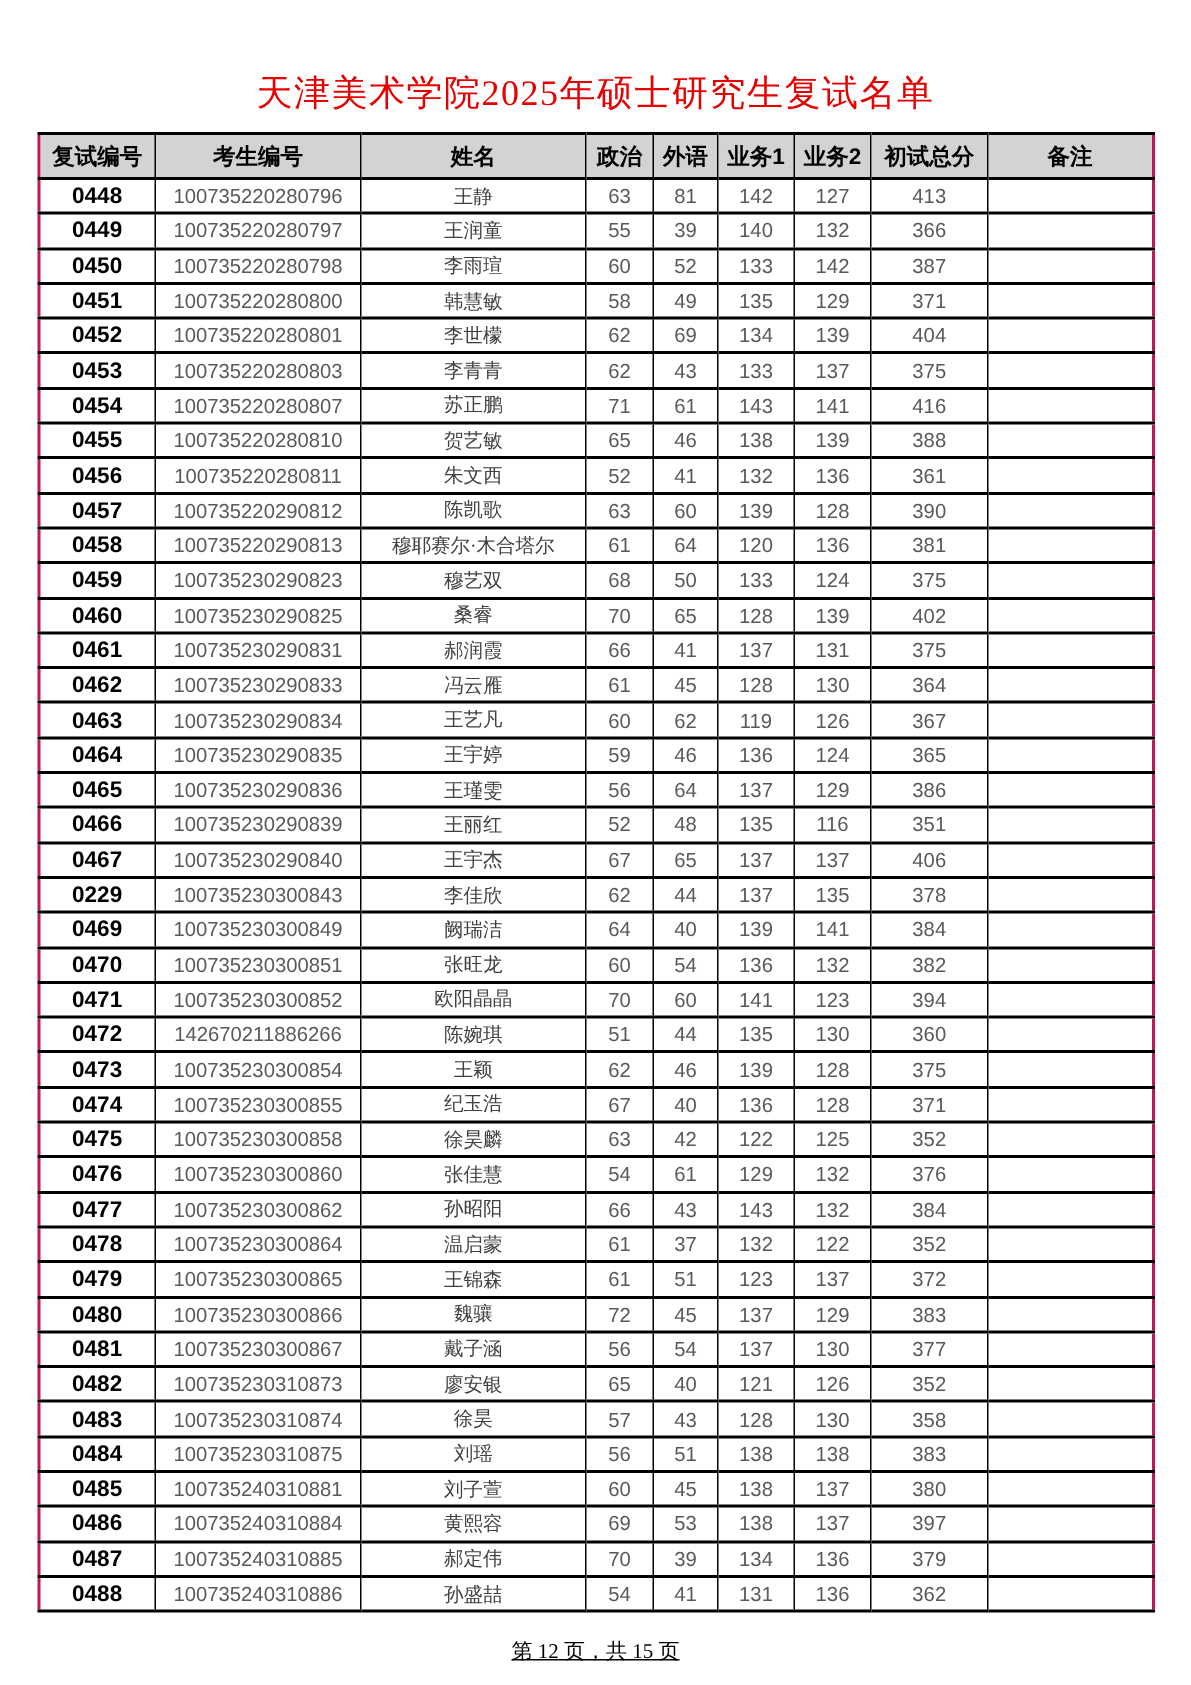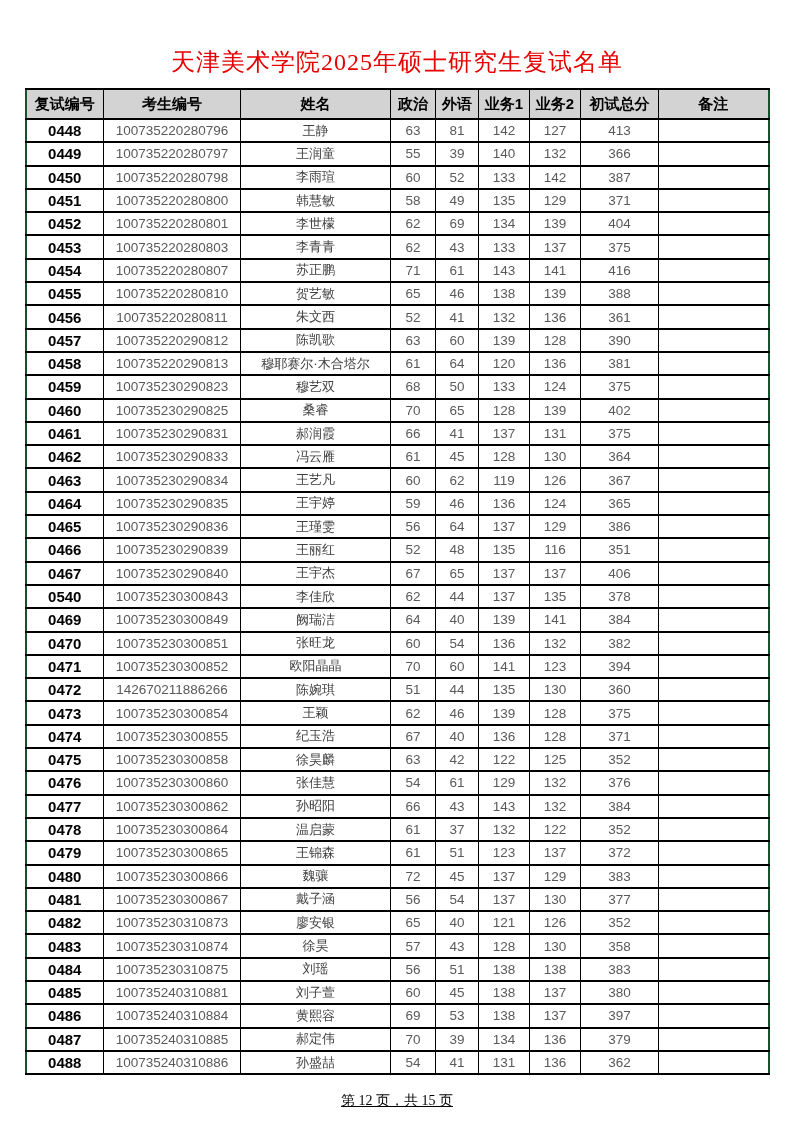--- a/index.html
+++ b/index.html
@@ -21,21 +21,21 @@
     font-weight: 500;
     font-size: 24px;
     letter-spacing: 1px;
     color: #e60000;
   }
   table.roster {
     width: 743px;
     margin: 0 auto;
     border-collapse: collapse;
     table-layout: fixed;
-    border: 2px solid #14532d;
+    border: 2px solid #be185d;
   }
   table.roster th, table.roster td {
     border: 1px solid #000;
     border-top-width: 2px;
     border-bottom-width: 2px;
     padding: 0 2px;
     text-align: center;
     vertical-align: middle;
     white-space: nowrap;
     overflow: hidden;
@@ -310,21 +310,21 @@
           <td class="c1">100735230290840</td>
           <td class="c2">王宇杰</td>
           <td class="c3">67</td>
           <td class="c4">65</td>
           <td class="c5">137</td>
           <td class="c6">137</td>
           <td class="c7">406</td>
           <td class="c8"></td>
         </tr>
         <tr>
-          <td class="c0">0540</td>
+          <td class="c0">0229</td>
           <td class="c1">100735230300843</td>
           <td class="c2">李佳欣</td>
           <td class="c3">62</td>
           <td class="c4">44</td>
           <td class="c5">137</td>
           <td class="c6">135</td>
           <td class="c7">378</td>
           <td class="c8"></td>
         </tr>
         <tr>

